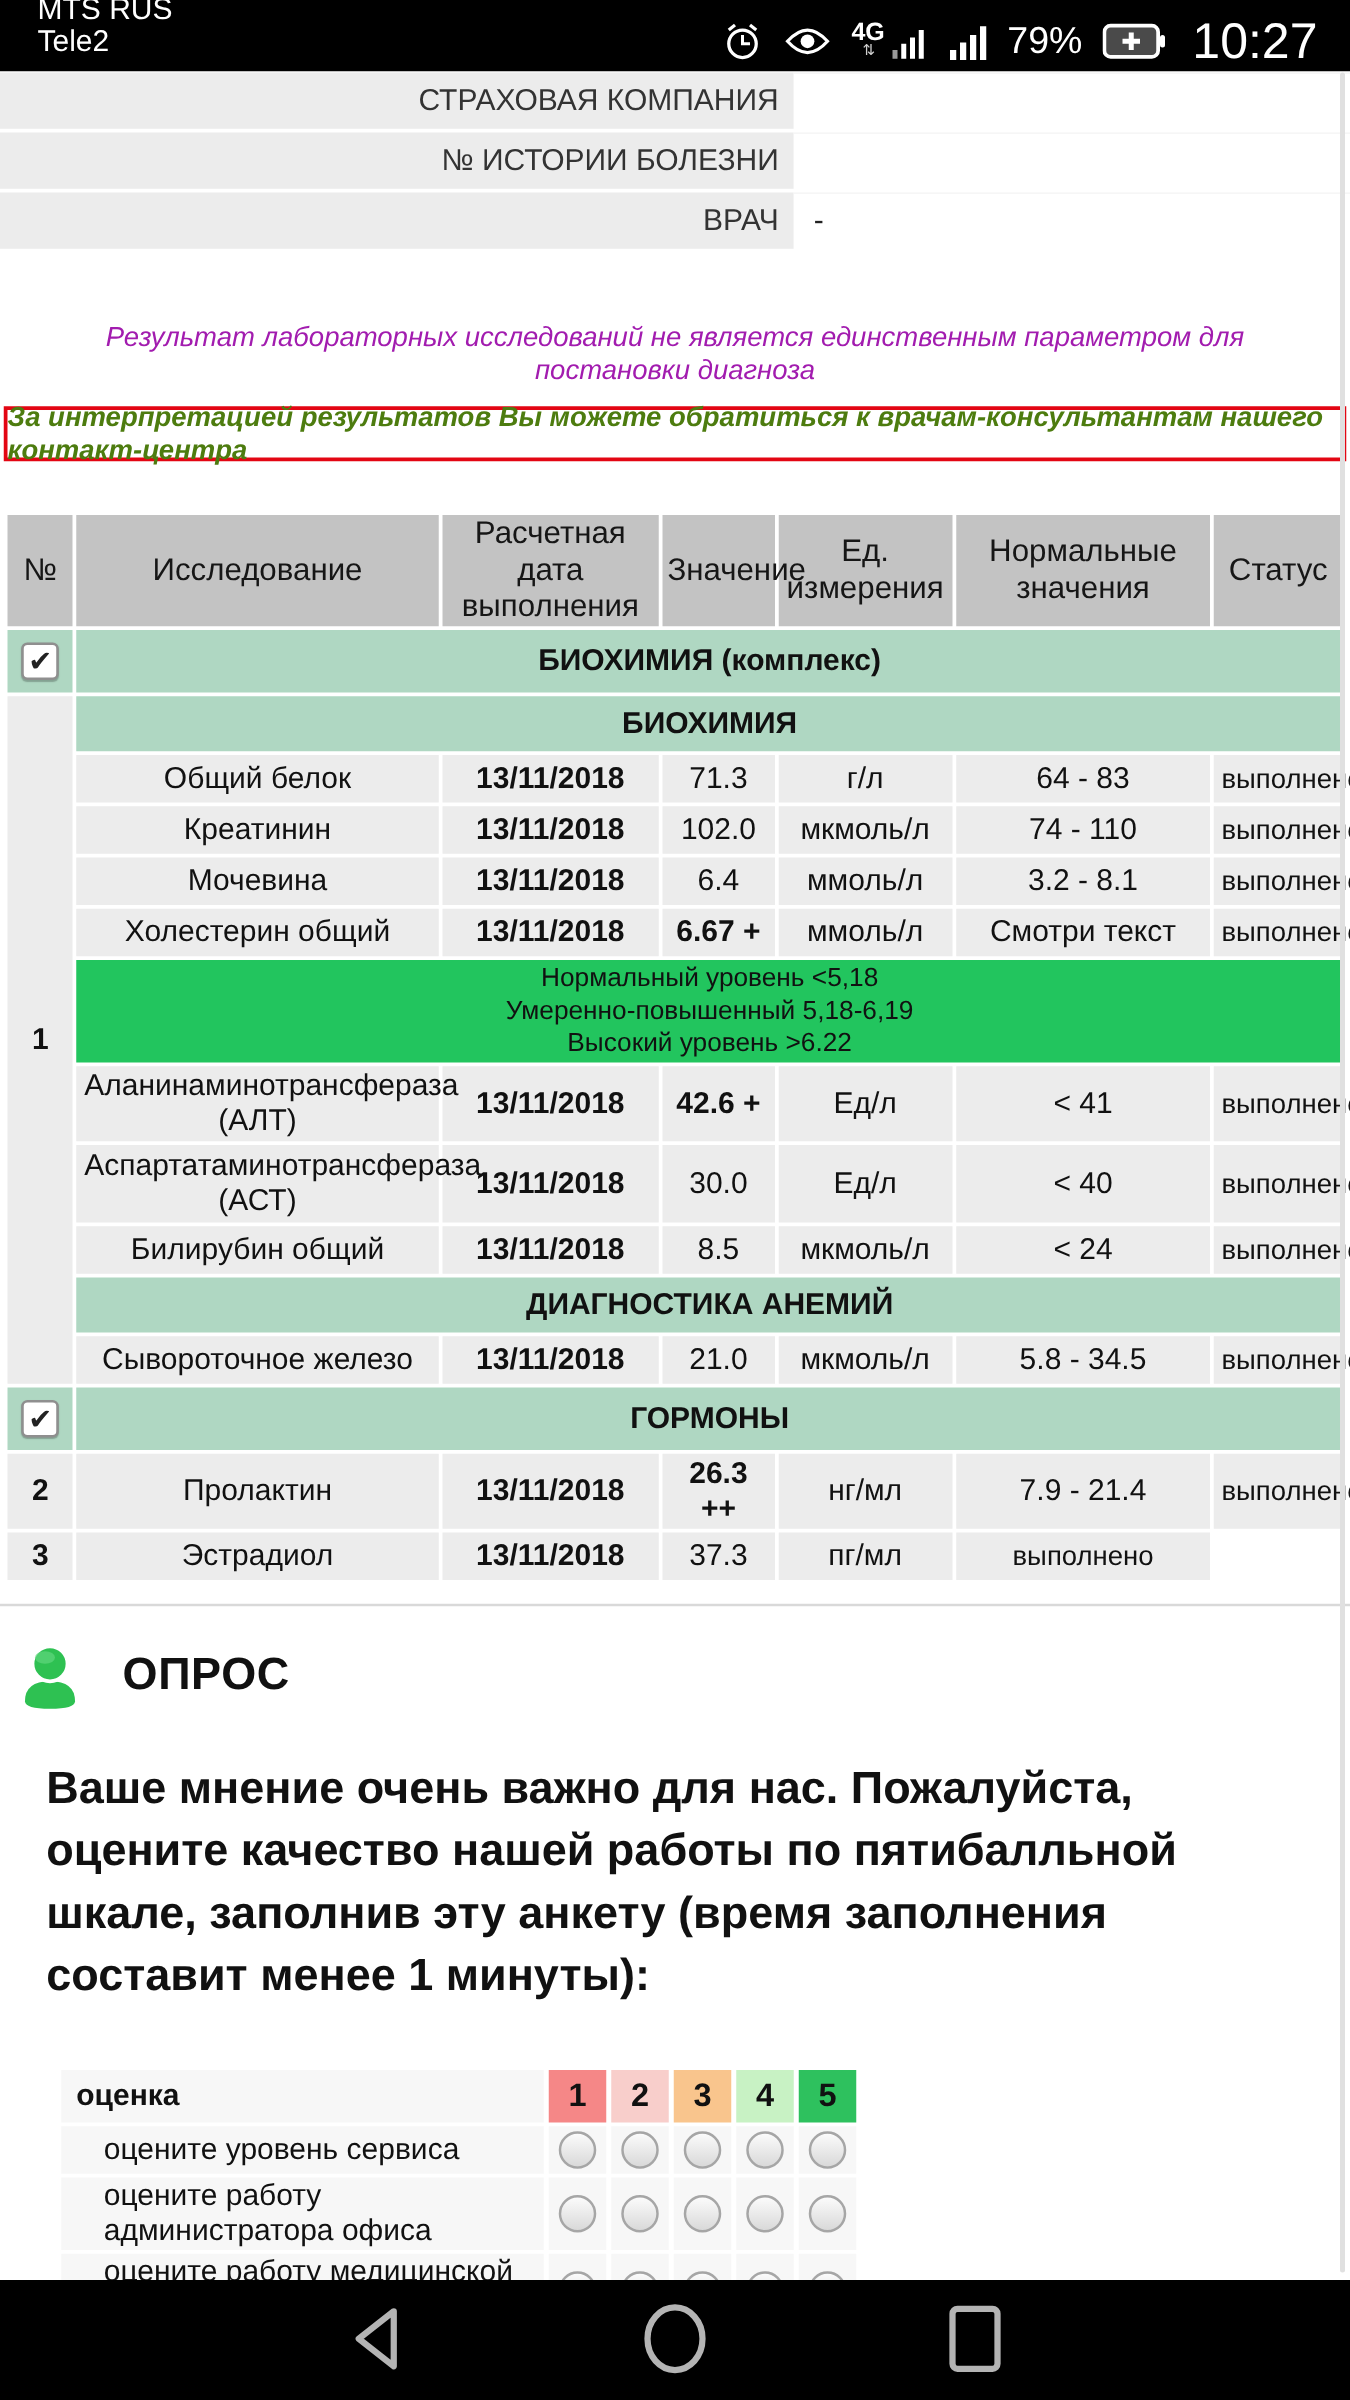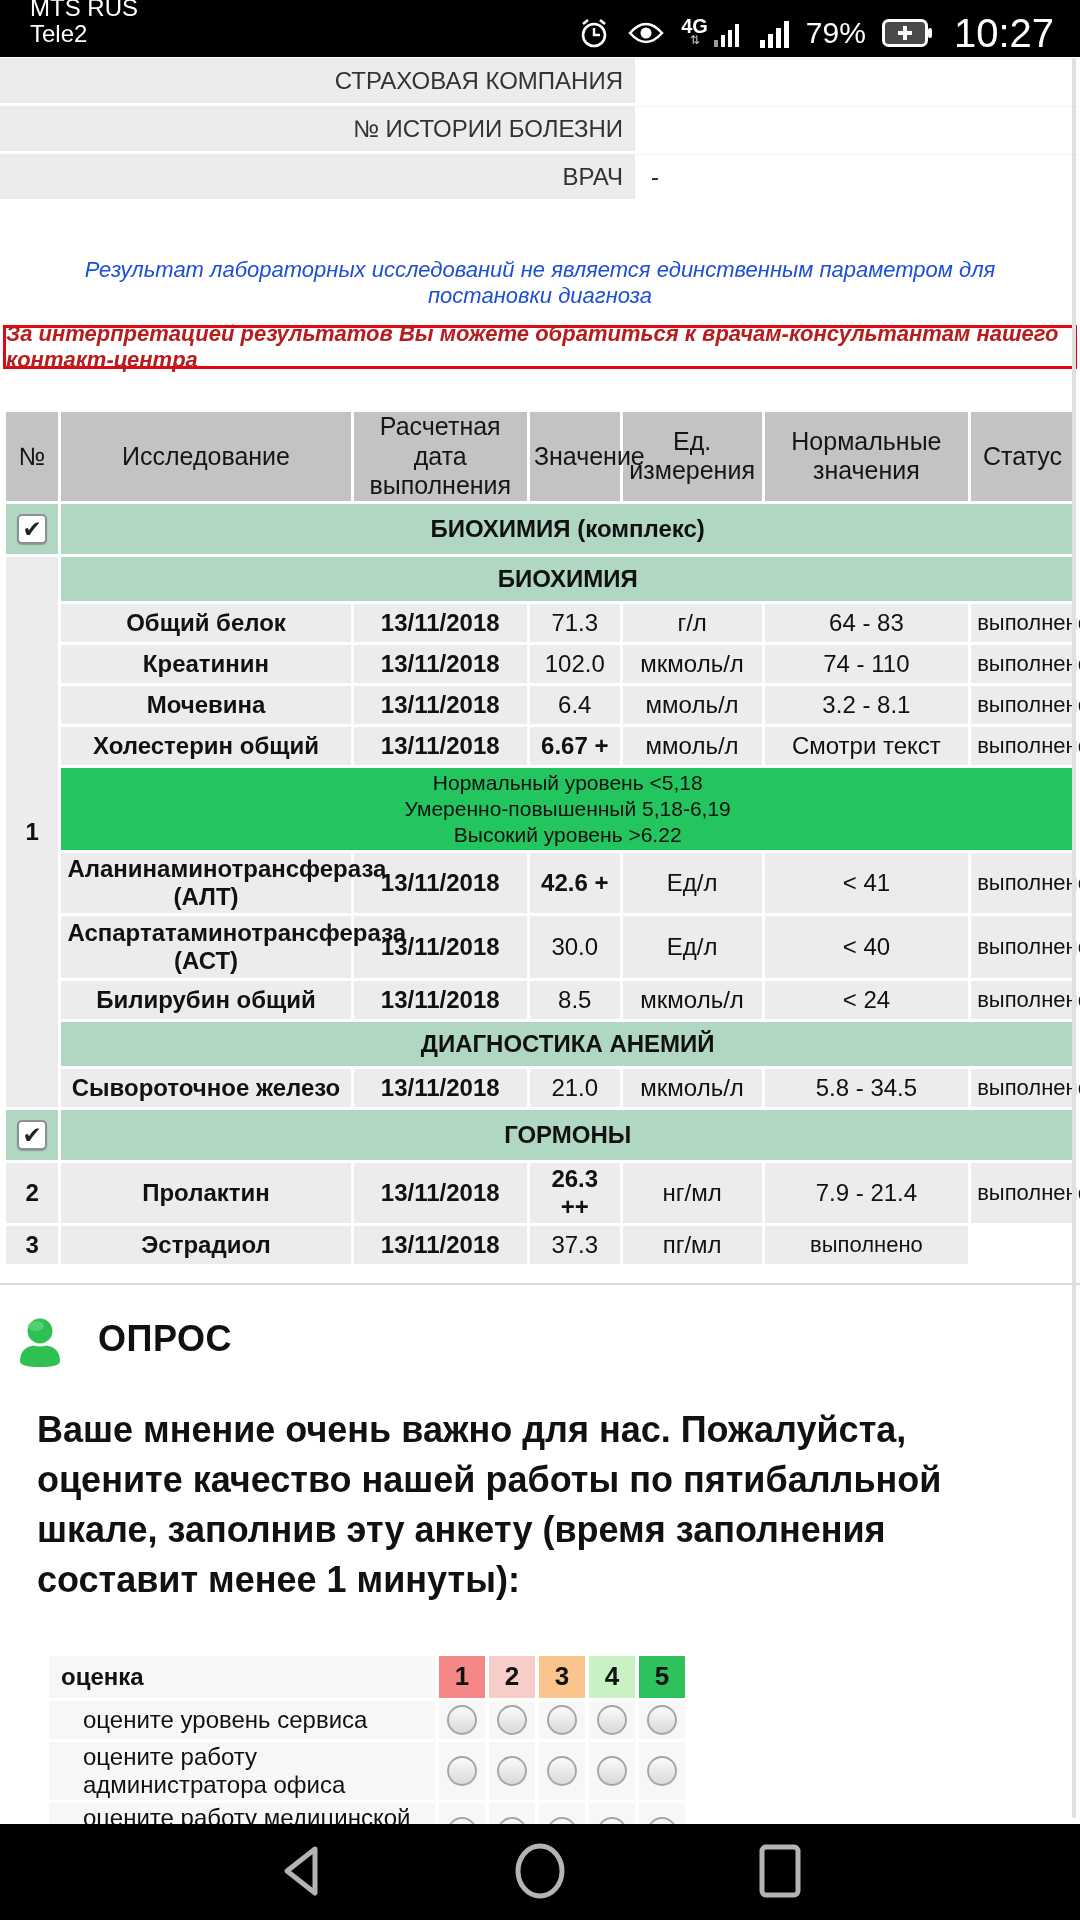--- a/index.html
+++ b/index.html
@@ -19,36 +19,36 @@
 
   
   .page{position:relative;}
   .scrollline{position:absolute;right:4px;top:0;width:4px;height:1760px;background:#e0e0e0;border-radius:2px;}
 
   
   .form-row{display:flex;margin-bottom:3px;height:45px;}
   .form-label{width:635px;background:#ececec;display:flex;align-items:center;justify-content:flex-end;padding-right:12px;box-sizing:border-box;font-size:24px;color:#333;}
   .form-value{flex:1;background:#fff;display:flex;align-items:center;padding-left:16px;font-size:24px;color:#222;border-top:1px solid #f3f3f3;}
 
-  .disclaimer{margin:58px 30px 0;text-align:center;font-style:italic;font-size:22px;color:#1d4ed8;}
-  .red-notice{margin:16px 3px 0;border:3px solid #e30613;height:38px;display:flex;align-items:center;justify-content:flex-end;color:#b91c1c;font-weight:bold;font-style:italic;font-size:22px;}
+  .disclaimer{margin:58px 30px 0;text-align:center;font-style:italic;font-size:22px;color:#a21caf;}
+  .red-notice{margin:16px 3px 0;border:3px solid #e30613;height:38px;display:flex;align-items:center;justify-content:flex-end;color:#4d7c0f;font-weight:bold;font-style:italic;font-size:22px;}
 
   
   table.results{border-collapse:separate;border-spacing:3px;table-layout:fixed;width:1074px;margin:40px 0 0 3px;font-size:24px;}
   table.results th{background:#c3c3c3;font-weight:normal;font-size:25px;color:#161616;height:62px;line-height:1.18;padding:0 4px;}
   table.results td{text-align:center;vertical-align:middle;padding:2px 6px;box-sizing:border-box;}
   tr.r-sec{height:50px;}
   tr.r-sec td{background:#afd7c2;}
   tr.r-sec .sec-label{font-weight:bold;font-size:24px;}
   tr.r-sub{height:44px;}
   .sub-label{background:#afd7c2;font-weight:bold;font-size:24px;}
   tr.r-data{height:38px;}
   tr.r-data td{background:#ececec;}
   tr.r-data td.nm,{font-weight:bold;}
-  td.nm{font-weight:bold;background:#ececec;}
+  td.nm{font-weight:normal;background:#ececec;}
   td.dt{font-weight:bold;}
   td.vb{font-weight:bold;}
   td.st{font-size:22px;}
   td.numcell{background:#ececec;font-weight:bold;}
   tr.r-note{height:80px;}
   td.note{background:#22c55e;font-size:21px;line-height:26px;}
   td.note span{display:block;}
   tr.r-ast{height:62px;}
   .checkbox{display:inline-block;width:30px;height:30px;background:#fff;border:2px solid #8f8f8f;border-radius:5px;line-height:27px;font-size:23px;color:#222;text-align:center;box-sizing:border-box;box-shadow:0 1px 1px rgba(0,0,0,.25);}
 

